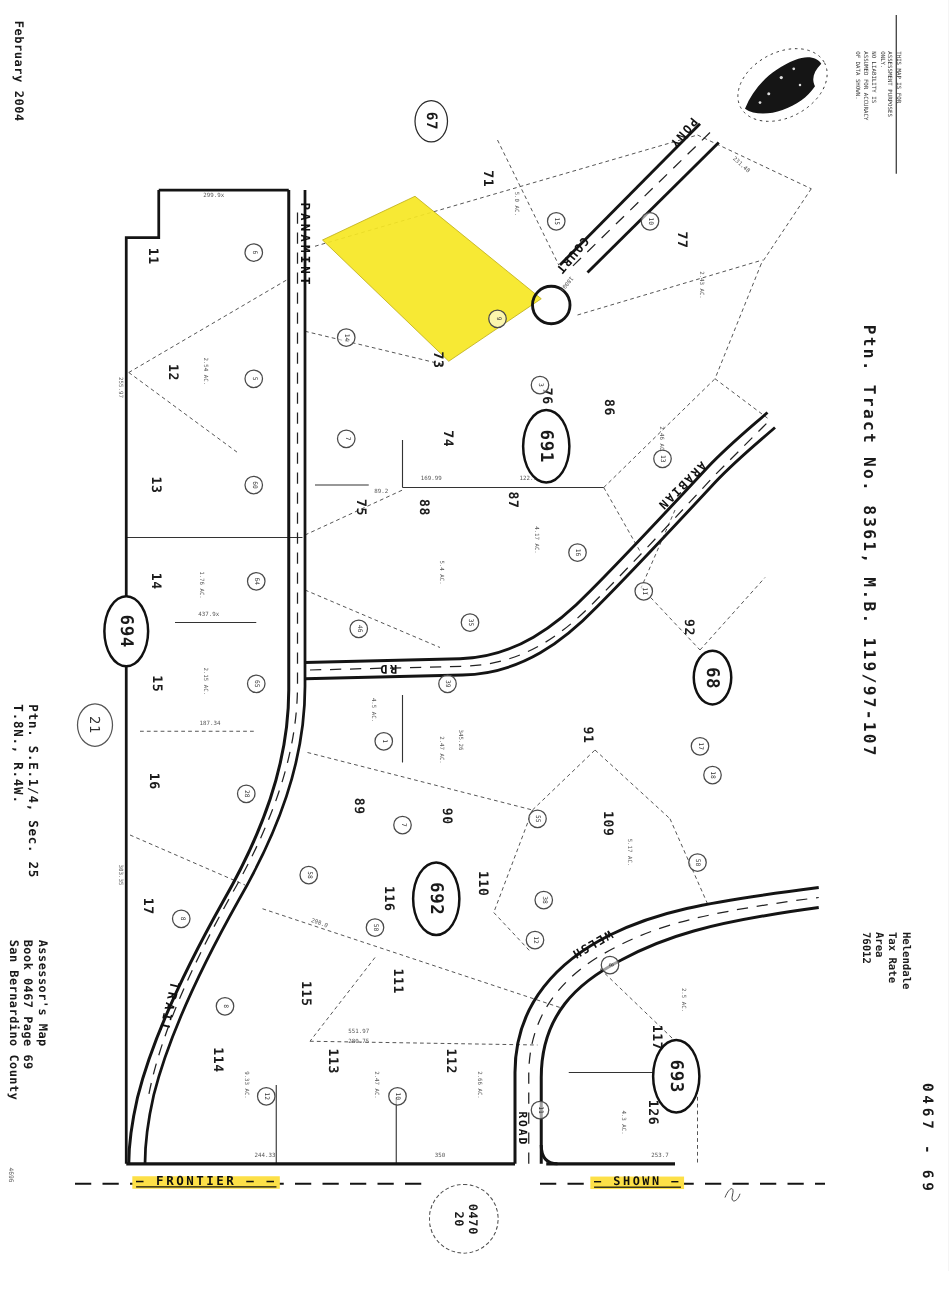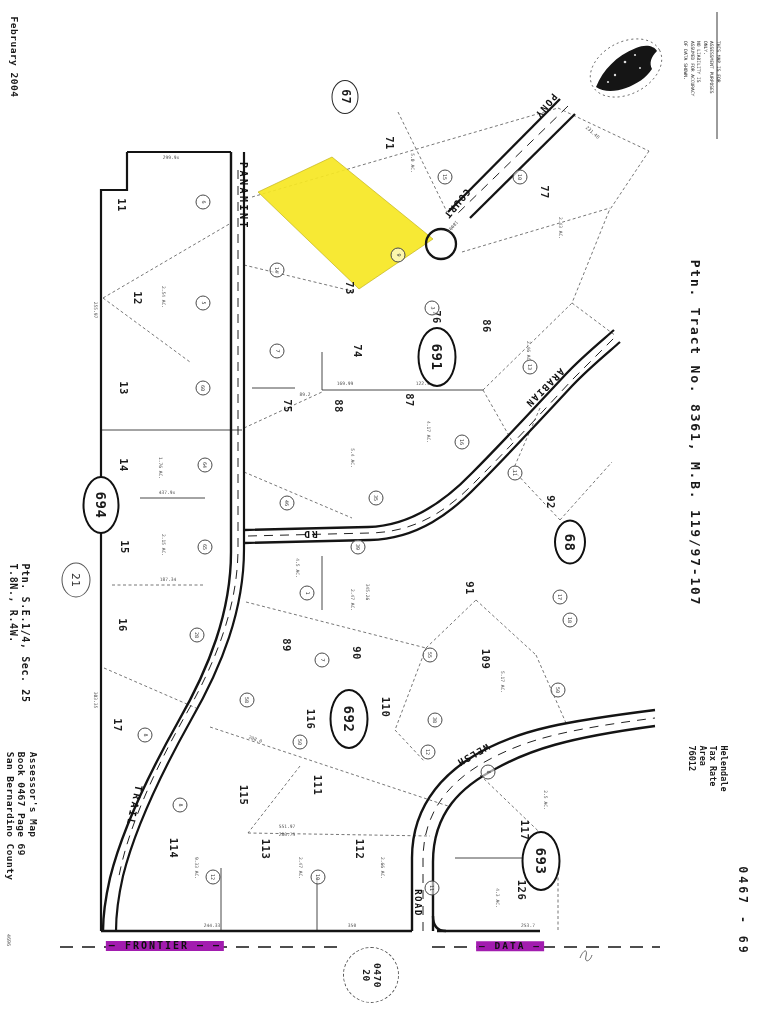--- a/index.html
+++ b/index.html
@@ -4,21 +4,21 @@
 <style>
   html,body{margin:0;padding:0;background:#e8e8e8;}
   #page{position:relative;width:759px;height:1033px;background:#ffffff;overflow:hidden;
         font-family:"DejaVu Sans Mono","Liberation Mono",monospace;color:#1a1a1a;}
   #mapbox{position:absolute;left:0;top:0;width:759px;height:1033px;}
   svg{position:absolute;left:0;top:0;}
   .lbl{position:absolute;white-space:nowrap;line-height:1;}
   .parcel{font-size:10.5px;font-weight:700;letter-spacing:.5px;color:#1c1c1c;}
   .dim{font-size:4.6px;color:#555;}
   .road{font-weight:700;color:#101010;}
-  .road.bg{background:#a21caf;padding:0 3px;}
+  .road.bg{background:#fde047;padding:0 3px;text-decoration:underline;}
   .circ{width:13px;height:13px;border:1px solid #4a4a4a;border-radius:50%;background:rgba(255,255,255,.6);
         display:flex;align-items:center;justify-content:center;}
   .circ>span{font-size:5px;color:#333;transform:rotate(90deg);display:block;}
   .pref{display:flex;align-items:center;justify-content:center;background:#fff;border-radius:50%;}
   .pref.bold{border:2.6px solid #111;}
   .pref.thin{border:1.2px solid #2a2a2a;}
   .pref.soft{border:1px solid #555;}
   .pref.dashed{border:1px dashed #555;background:transparent;}
   .pref>span{display:block;transform:rotate(90deg);font-weight:700;font-size:14px;letter-spacing:.5px;}
   .pref.thin>span{font-size:11.5px;}
@@ -326,21 +326,21 @@
       </div>
       <div class="lbl road" style="left: 243px; top: 196px; transform: translate(-50%, -50%) rotate(90deg); font-size: 10px; letter-spacing: 2.5px;">PANAMINT</div>
       <div class="lbl road" style="left: 134px; top: 806px; transform: translate(-50%, -50%) rotate(103deg); font-size: 10px; letter-spacing: 2.5px;">TRAIL</div>
       <div class="lbl road" style="left: 546px; top: 106px; transform: translate(-50%, -50%) rotate(130deg); font-size: 9.5px; letter-spacing: 1.5px;">PONY</div>
       <div class="lbl road" style="left: 457px; top: 204px; transform: translate(-50%, -50%) rotate(130deg); font-size: 9.5px; letter-spacing: 1.5px;">COURT</div>
       <div class="lbl road" style="left: 545px; top: 388px; transform: translate(-50%, -50%) rotate(135deg); font-size: 9.5px; letter-spacing: 1.5px;">ARABIAN</div>
       <div class="lbl road" style="left: 310px; top: 534px; transform: translate(-50%, -50%) rotate(180deg); font-size: 9.5px; letter-spacing: 2px;">RD</div>
       <div class="lbl road" style="left: 473px; top: 755px; transform: translate(-50%, -50%) rotate(150deg); font-size: 9.5px; letter-spacing: 1.5px;">WELSH</div>
       <div class="lbl road" style="left: 417px; top: 903px; transform: translate(-50%, -50%) rotate(90deg); font-size: 9px; letter-spacing: 1.5px;">ROAD</div>
       <div class="lbl road bg" style="left: 165px; top: 946px; transform: translate(-50%, -50%) rotate(0deg); font-size: 10px; letter-spacing: 2px;">— FRONTIER — —</div>
-      <div class="lbl road bg" style="left: 510px; top: 946px; transform: translate(-50%, -50%) rotate(0deg); font-size: 9.5px; letter-spacing: 2px;">— DATA —</div>
+      <div class="lbl road bg" style="left: 510px; top: 946px; transform: translate(-50%, -50%) rotate(0deg); font-size: 9.5px; letter-spacing: 2px;">— SHOWN —</div>
       <div class="lbl pref thin" style="left: 345px; top: 97px; transform: translate(-50%, -50%) rotate(0deg); width: 25px; height: 32px;">
         <span>67</span>
       </div>
       <div class="lbl pref bold" style="left: 437px; top: 357px; transform: translate(-50%, -50%) rotate(0deg); width: 35px; height: 56px;">
         <span>691</span>
       </div>
       <div class="lbl pref bold" style="left: 349px; top: 719px; transform: translate(-50%, -50%) rotate(0deg); width: 35px; height: 56px;">
         <span>692</span>
       </div>
       <div class="lbl pref bold" style="left: 541px; top: 861px; transform: translate(-50%, -50%) rotate(0deg); width: 35px; height: 56px;">

